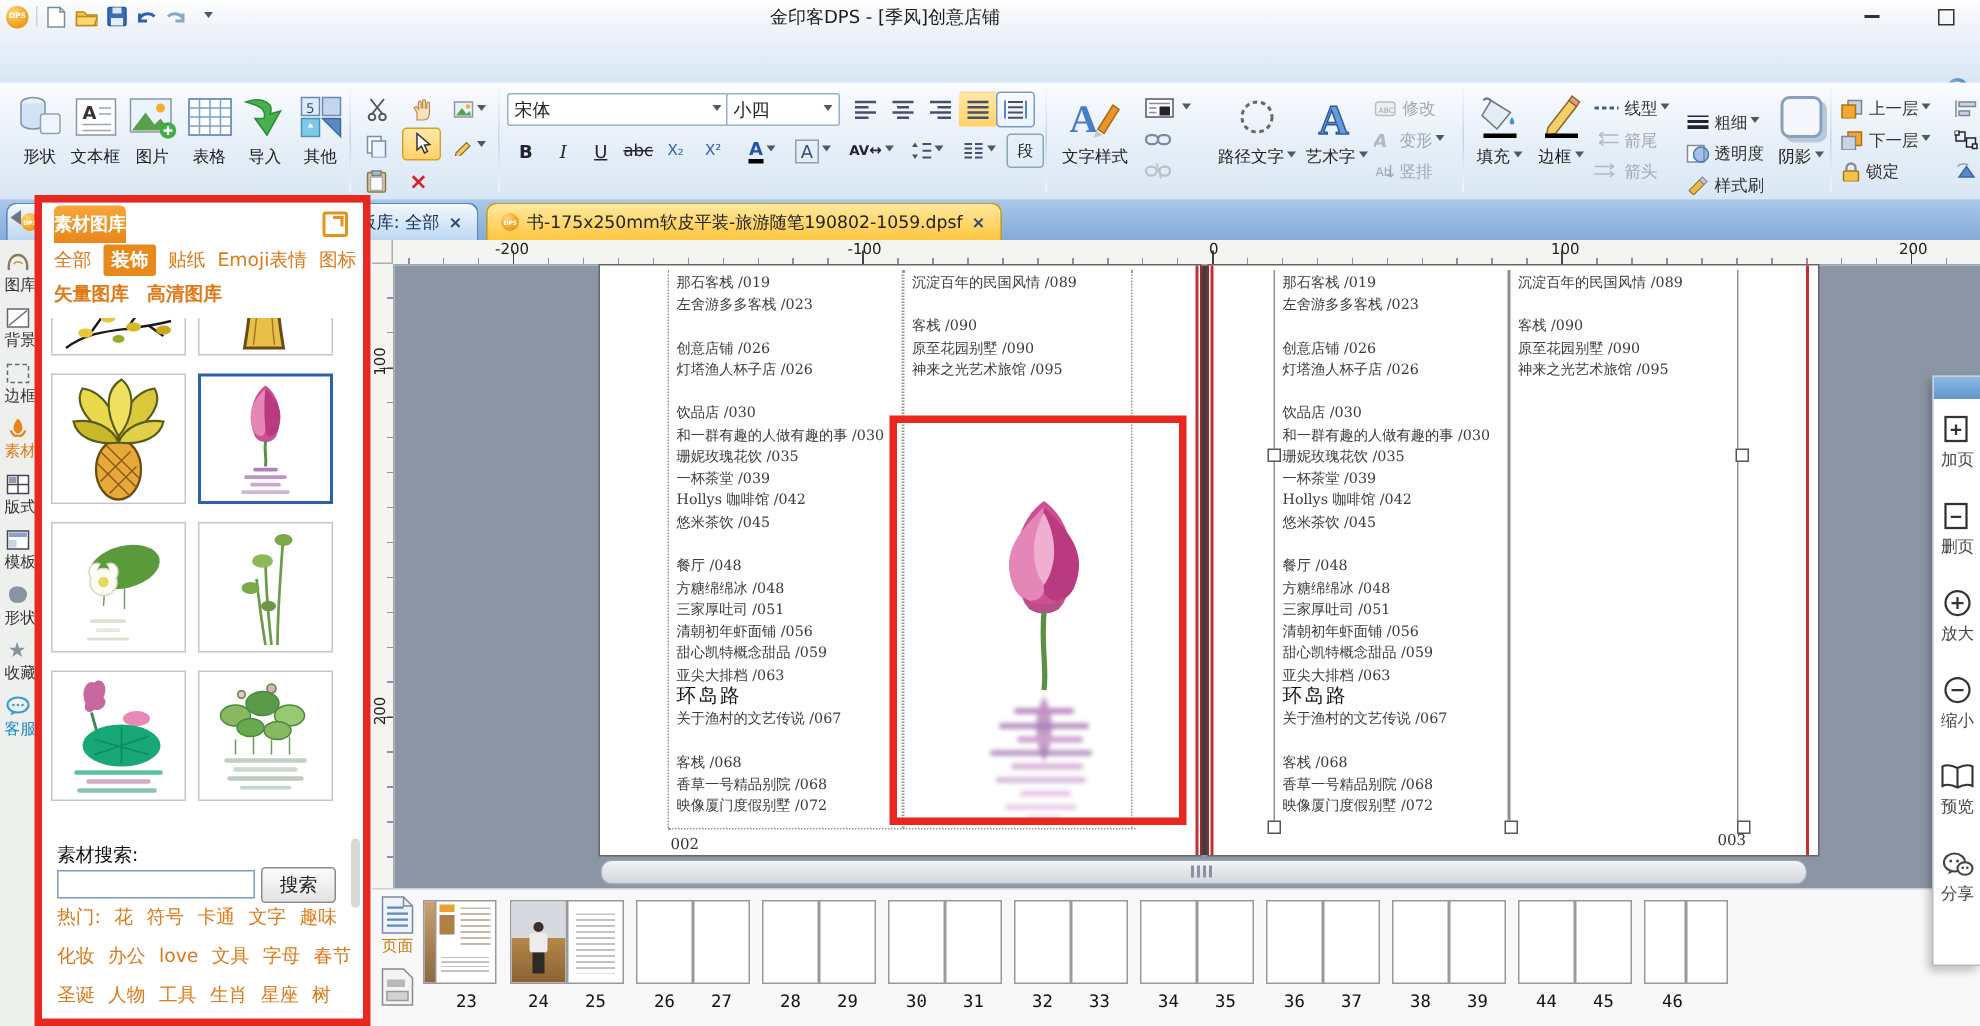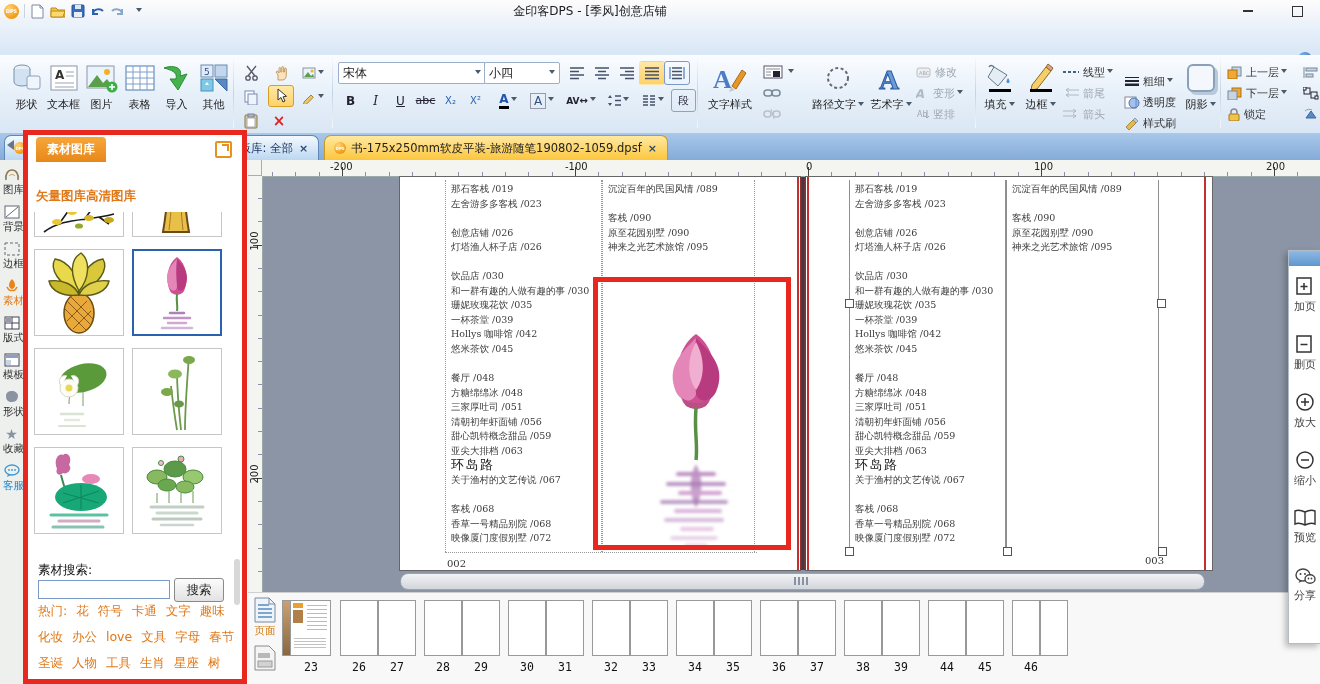--- a/index.html
+++ b/index.html
@@ -81,26 +81,26 @@
   .rail{left:0;top:160px;width:23px;height:524px;background:#eef0ee;overflow:hidden;z-index:10}
   .railitem{width:40px;margin:6px 0 0 3px;text-align:left}
   .railitem .ric{width:17px;height:17px;display:flex;align-items:center;justify-content:center}
   .rlabel{font-size:10.5px;color:#333;white-space:nowrap}
   .rail-active .rlabel{color:#e07818}
   .collapse{left:2px;top:137px;width:16px;height:16px;z-index:10;display:flex;align-items:center}
   .coltri{width:0;height:0;border:5px solid transparent;border-right:7px solid #6a7684}
   
   .panel{left:28px;top:135px;width:214px;height:544px;background:#fff;z-index:20}
   .ptab{position:absolute;left:8px;top:2px;background:linear-gradient(#f6a63a,#e8871a);color:#fff;font-size:12px;font-weight:bold;
-        padding:4px 11px;border-radius:4px 4px 0 0}
+        padding:4px 0;border-radius:4px 4px 0 0}
   .pexpand{position:absolute;right:10px;top:6px;width:13px;height:13px;border:2px solid #e8921e;border-radius:2px}
   .pexpand::after{content:"";position:absolute;right:1px;top:1px;width:5px;height:5px;border-top:2px solid #e8921e;border-right:2px solid #e8921e}
   .ptabs{position:absolute;left:8px;top:28px;display:flex;gap:8px;font-size:12.5px;color:#e07818;align-items:center}
   .ptabs .on{background:#e8891c;color:#fff;padding:2px 5px;border-radius:2px;font-weight:bold}
-  .ptabs2{position:absolute;left:8px;top:53px;display:flex;font-size:12.5px;color:#e07818;font-weight:bold}
+  .ptabs2{position:absolute;left:8px;top:53px;display:flex;gap:12px;font-size:12.5px;color:#e07818;font-weight:bold}
   .thumbwrap{position:absolute;left:6px;top:77px;width:200px;height:343px;overflow:hidden}
   .thumbgrid{position:absolute;top:-62px;display:grid;grid-template-columns:90px 90px;grid-auto-rows:87px;gap:12px 8px}
   .cell{background:#fff;border:1px solid #c6c6c6;display:flex;align-items:center;justify-content:center}
   .cell.selcell{border:2.5px solid #2a62b0}
   .searchlbl{position:absolute;left:10px;top:427px;font-size:12.5px;color:#111}
   .searchin{position:absolute;left:10px;top:445px;width:124px;height:17px;border:1px solid #7a9ac8;font-size:12px;padding:0 3px}
   .searchbtn{position:absolute;left:146px;top:443px;width:48px;height:22px;background:linear-gradient(#fcfcfc,#e2e2e2);
              border:1px solid #8a8a8a;border-radius:3px;font-size:12.5px;display:flex;align-items:center;justify-content:center}
   .tagrow{position:absolute;left:10px;display:flex;gap:9px;font-size:12.5px;color:#e07818;white-space:nowrap}
   .pscroll{position:absolute;right:2px;top:424px;width:6px;height:46px;background:#d8d8d8;border-radius:3px}
@@ -795,20 +795,27 @@
           <circle cx="11" cy="6" r=".9" fill="#3a9ad8"></circle>
         </svg>
       </div>
     <div class="rlabel" style="color:#2288cc">客服</div>
   </div>
 </div>
 
 <div class="abs panel">
   <div class="ptab">素材图库</div>
   <div class="pexpand"></div>
+  <div class="ptabs">
+    <span>全部</span>
+    <span class="on">装饰</span>
+    <span>贴纸</span>
+    <span>Emoji表情</span>
+    <span>图标</span>
+  </div>
   <div class="ptabs2">
     <span>矢量图库</span>
     <span>高清图库</span>
   </div>
 
   <div class="thumbwrap">
     <div class="thumbgrid">
       <div class="cell">
         <svg width="80" height="80">
             <g transform="translate(0,8)">
@@ -1034,20 +1041,37 @@
           <div style="position:absolute;left:2px;top:9px;width:10px;height:13px;background:#b08048"></div>
           <div style="position:absolute;right:3px;top:4px;width:20px;height:26px;background:repeating-linear-gradient(#c8b8a8 0 1px,transparent 1px 4px)"></div>
           <div style="position:absolute;left:3px;bottom:5px;width:32px;height:12px;background:repeating-linear-gradient(#c2c2c2 0 1px,transparent 1px 3px)"></div>
         </div>
       </div>
       <div class="pnums">
           <span style="margin-left:8px">23</span>
         </div>
     </div>
 
+    <div class="spread" style="width:76px">
+      <div class="pgrow">
+        <div class="pg" style="position:relative;overflow:hidden">
+          <div style="position:absolute;inset:0;background:linear-gradient(#d6dade 0 45%,#b5874a 45%,#8a6434)"></div>
+          <svg width="36" height="54" style="position:absolute;left:0;top:0">
+              <circle cx="18" cy="17" r="3.4" fill="#3a3028"></circle>
+              <rect x="12" y="21" width="12" height="13" rx="2" fill="#ececec"></rect>
+              <rect x="14" y="34" width="8" height="14" fill="#2e2a28"></rect>
+            </svg>
+        </div>
+        <div class="pg txtpage"></div>
+      </div>
+      <div class="pnums">
+          <span>24</span>
+          <span>25</span>
+        </div>
+    </div>
 
     <div style="display:flex;gap:8px">
 
         <div class="spread" style="width:76px">
           <div class="pgrow">
             <div class="pg"></div>
             <div class="pg"></div>
           </div>
           <div class="pnums">
             <span>26</span>

